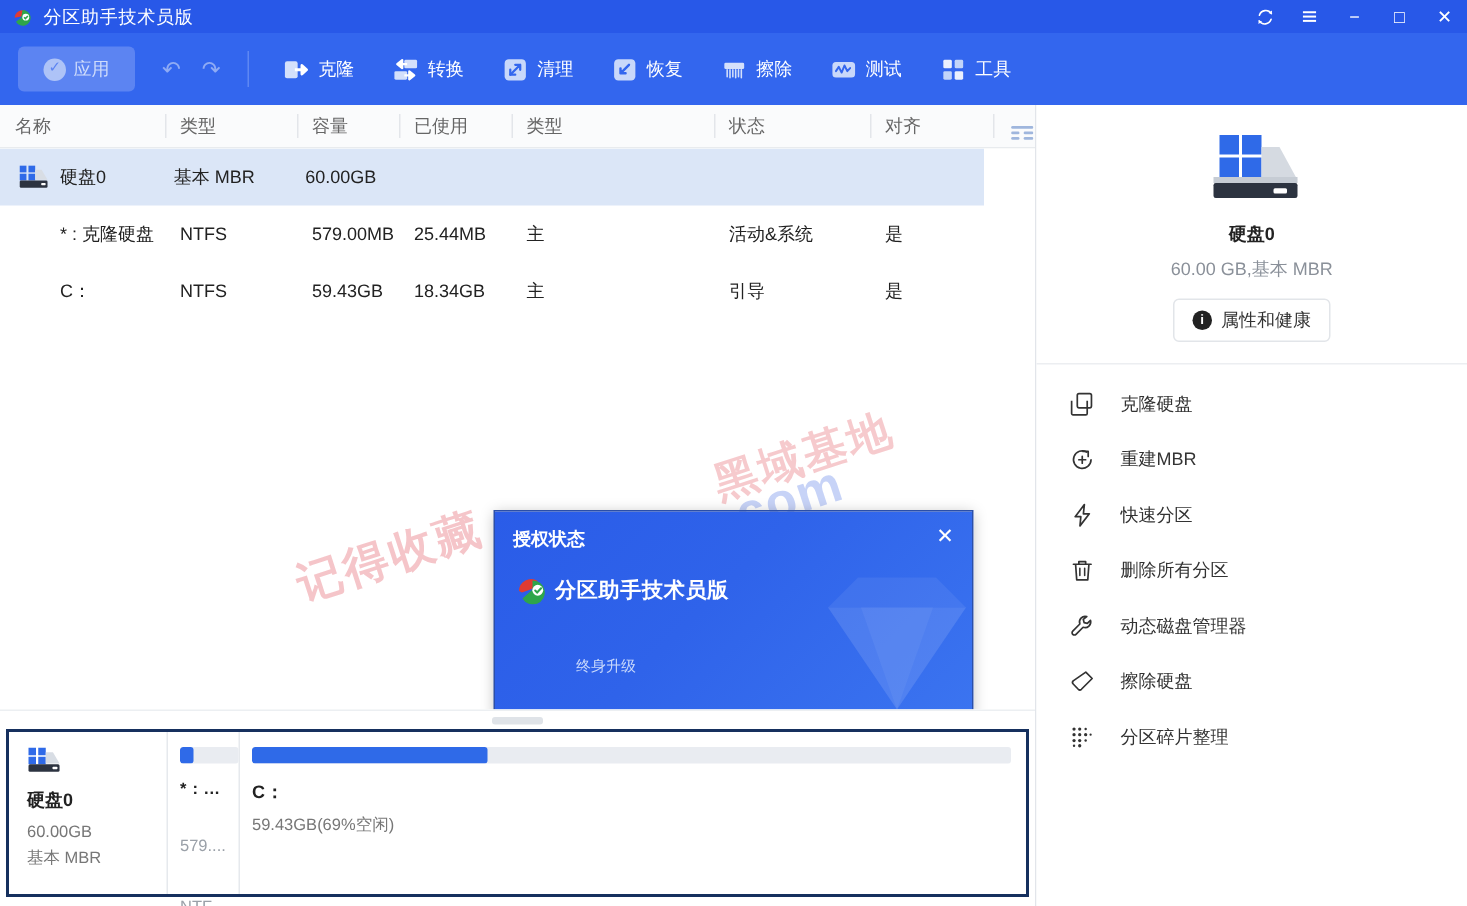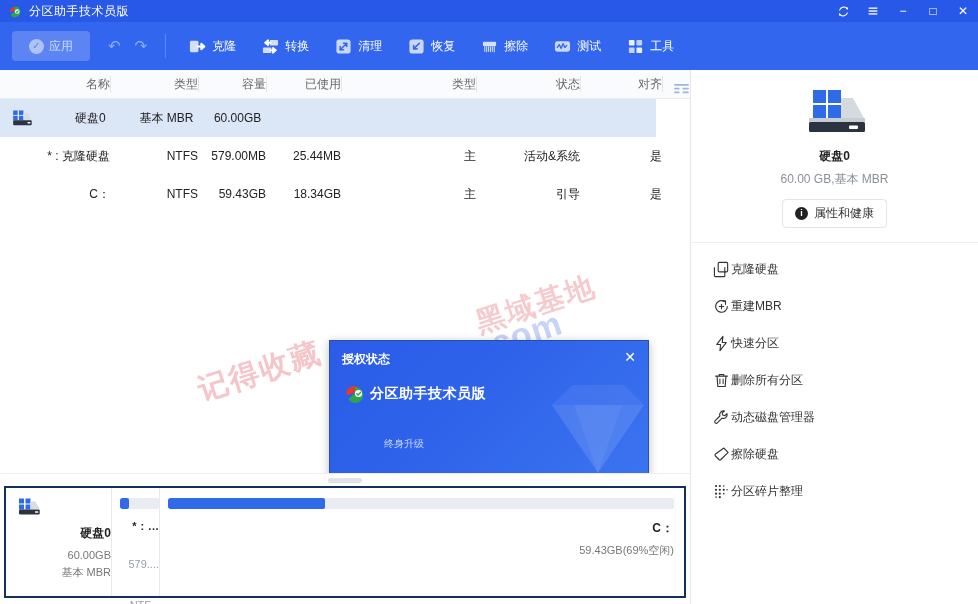--- a/index.html
+++ b/index.html
@@ -34,21 +34,21 @@
     display:flex;align-items:center;justify-content:center;
     color:#5c84f2;font-size:10px;font-weight:bold;line-height:1;
   }
   .undo-group{display:flex;align-items:center;gap:14px;margin-left:18px;color:#8fabf4;font-size:15px;}
   .tb-sep{width:1px;height:24px;background:#5e87f3;margin:0 14px 0 18px;}
   .tool-item{display:flex;align-items:center;gap:6px;color:#fff;font-size:12px;
              padding:5px 9px;border-radius:4px;margin-right:8px;}
   .tool-ico{width:17px;height:17px;flex:none;display:block;}
   
   .body-wrap{display:flex;height:534px;}
-  .left-col{width:690px;display:flex;flex-direction:column;border-right:1px solid #e2e5ea;text-align:right;}
+  .left-col{width:690px;display:flex;flex-direction:column;border-right:1px solid #e2e5ea;}
   
   .tbl-head{
     height:28px;background:#fafbfc;border-bottom:1px solid #e8ebee;
     display:flex;align-items:center;position:relative;
   }
   .th{font-size:12px;color:#666;padding-left:10px;position:relative;height:28px;
       line-height:28px;box-sizing:border-box;}
   .th:not(:first-child)::before{content:"";position:absolute;left:0;top:6px;bottom:6px;width:1px;background:#e3e6ea;}
   .th-grip{margin-left:auto;width:28px;display:flex;align-items:center;justify-content:center;}
   .grip-ico{width:15px;height:12px;display:block;}
@@ -101,21 +101,21 @@
   .right-col{width:288px;box-sizing:border-box;background:#fff;display:flex;flex-direction:column;}
   .rp-top{padding:18px 0 14px 0;text-align:center;border-bottom:1px solid #eceef1;}
   .rp-diskicon{width:64px;height:52px;margin:0 auto 8px auto;display:block;}
   .rp-title{font-size:12px;font-weight:bold;color:#222;margin-bottom:6px;}
   .rp-sub{font-size:12px;color:#8a9099;margin-bottom:11px;}
   .rp-propbtn{display:inline-flex;align-items:center;gap:6px;border:1px solid #e2e5e9;
               border-radius:4px;padding:5px 12px;font-size:12px;color:#333;background:#fff;}
   .info-ico{width:13px;height:13px;border-radius:50%;background:#222;color:#fff;
             font-size:9px;font-weight:bold;display:flex;align-items:center;justify-content:center;line-height:1;}
   .rp-list{padding-top:8px;}
-  .rp-item{display:flex;align-items:center;gap:1px;height:37px;padding-left:22px;font-size:12px;color:#333;}
+  .rp-item{display:flex;align-items:center;gap:17px;height:37px;padding-left:22px;font-size:12px;color:#333;}
   .rp-ico{width:17px;height:17px;flex:none;display:block;}
 </style>
 </head>
 <body>
 
 <div class="titlebar">
   <span class="tb-logo">
     <svg viewBox="0 0 16 16" width="14" height="14">
       <path d="M2 9a6 6 0 0 1 9-5l-1 3-3 1z" fill="#e03b32"></path>
       <path d="M8 3a6 6 0 1 1-5 9l4-3z" fill="#2ea54b"></path>

